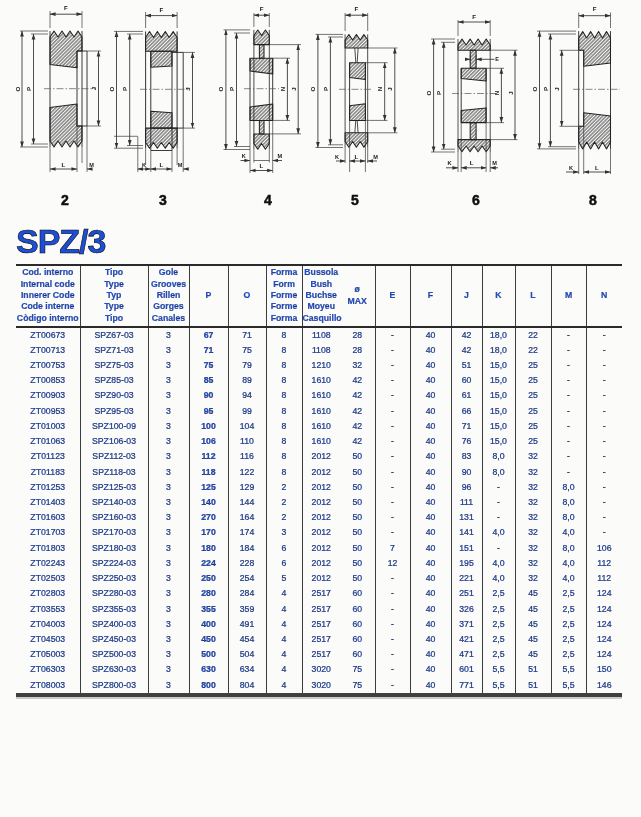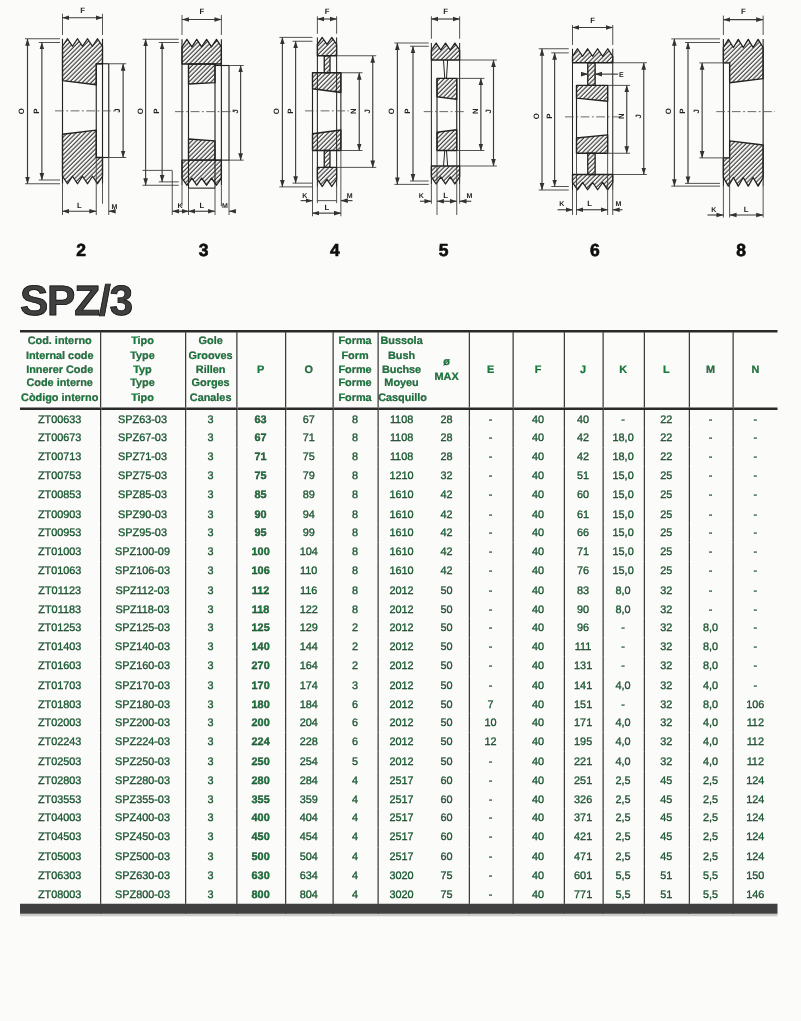--- a/index.html
+++ b/index.html
@@ -1,18 +1,18 @@
 <!DOCTYPE html>
 <html><head><meta charset="utf-8">
 <style>
 html,body{margin:0;padding:0;}
 body{width:641px;height:817px;position:relative;background:#fbfbfa;font-family:"Liberation Sans",sans-serif;}
-h1{position:absolute;left:16px;top:222px;margin:0;font-size:34px;letter-spacing:-1px;color:#404040;font-weight:bold;-webkit-text-stroke:0.6px #0a0a0a;}
-table{position:absolute;left:16px;top:264px;border-collapse:collapse;table-layout:fixed;width:606px;color:#15803d;
- border-top:2px solid #2a2a2a;border-bottom:8px solid #404040;box-shadow:0 2px 0 rgba(60,60,60,0.25);}
+h1{position:absolute;left:16px;top:222px;margin:0;font-size:34px;letter-spacing:-1px;color:#1d4ed8;font-weight:bold;-webkit-text-stroke:0.6px #0a0a0a;}
+table{position:absolute;left:16px;top:264px;border-collapse:collapse;table-layout:fixed;width:606px;color:#1d4ed8;
+ border-top:2px solid #2a2a2a;border-bottom:4px solid #404040;box-shadow:0 2px 0 rgba(60,60,60,0.25);}
 th{height:59.5px;border-bottom:2px solid #2a2a2a;font-weight:bold;font-size:8.7px;line-height:11.4px;padding:0;text-align:center;vertical-align:middle;-webkit-text-stroke:0.15px #141414;}
 td{height:15.22px;padding:0;text-align:center;vertical-align:middle;font-size:8.7px;line-height:9px;-webkit-text-stroke:0.22px #141414;}
 .br{border-right:1px solid #3c3c3c;}
 .b{font-weight:bold;}
 </style></head>
 <body>
 <svg width="641" height="218" viewBox="0 0 641 218" font-family="Liberation Sans, sans-serif" style="position:absolute;left:0;top:0">
     <defs>
       <pattern id="h" width="2.5" height="2.5" patternUnits="userSpaceOnUse" patternTransform="rotate(45)">
         <line x1="0.8" y1="0" x2="0.8" y2="2.5" stroke="#404040" stroke-width="0.95"></line>
@@ -301,37 +301,20 @@
         <th class="br">ø<br>MAX</th>
         <th class="br">E</th>
         <th class="br">F</th>
         <th class="br">J</th>
         <th class="br">K</th>
         <th class="br">L</th>
         <th class="br">M</th>
         <th class="">N</th>
       </tr>
       <tr>
-        <td class="br">ZT00633</td>
-        <td class="br">SPZ63-03</td>
-        <td class="br">3</td>
-        <td class="br b">63</td>
-        <td class="br">67</td>
-        <td class="br">8</td>
-        <td class="">1108</td>
-        <td class="br">28</td>
-        <td class="br">-</td>
-        <td class="br">40</td>
-        <td class="br">40</td>
-        <td class="br">-</td>
-        <td class="br">22</td>
-        <td class="br">-</td>
-        <td class="">-</td>
-      </tr>
-      <tr>
         <td class="br">ZT00673</td>
         <td class="br">SPZ67-03</td>
         <td class="br">3</td>
         <td class="br b">67</td>
         <td class="br">71</td>
         <td class="br">8</td>
         <td class="">1108</td>
         <td class="br">28</td>
         <td class="br">-</td>
         <td class="br">40</td>
@@ -571,37 +554,20 @@
         <td class="br">6</td>
         <td class="">2012</td>
         <td class="br">50</td>
         <td class="br">7</td>
         <td class="br">40</td>
         <td class="br">151</td>
         <td class="br">-</td>
         <td class="br">32</td>
         <td class="br">8,0</td>
         <td class="">106</td>
-      </tr>
-      <tr>
-        <td class="br">ZT02003</td>
-        <td class="br">SPZ200-03</td>
-        <td class="br">3</td>
-        <td class="br b">200</td>
-        <td class="br">204</td>
-        <td class="br">6</td>
-        <td class="">2012</td>
-        <td class="br">50</td>
-        <td class="br">10</td>
-        <td class="br">40</td>
-        <td class="br">171</td>
-        <td class="br">4,0</td>
-        <td class="br">32</td>
-        <td class="br">4,0</td>
-        <td class="">112</td>
       </tr>
       <tr>
         <td class="br">ZT02243</td>
         <td class="br">SPZ224-03</td>
         <td class="br">3</td>
         <td class="br b">224</td>
         <td class="br">228</td>
         <td class="br">6</td>
         <td class="">2012</td>
         <td class="br">50</td>
@@ -662,21 +628,21 @@
         <td class="br">2,5</td>
         <td class="br">45</td>
         <td class="br">2,5</td>
         <td class="">124</td>
       </tr>
       <tr>
         <td class="br">ZT04003</td>
         <td class="br">SPZ400-03</td>
         <td class="br">3</td>
         <td class="br b">400</td>
-        <td class="br">404</td>
+        <td class="br">491</td>
         <td class="br">4</td>
         <td class="">2517</td>
         <td class="br">60</td>
         <td class="br">-</td>
         <td class="br">40</td>
         <td class="br">371</td>
         <td class="br">2,5</td>
         <td class="br">45</td>
         <td class="br">2,5</td>
         <td class="">124</td>

